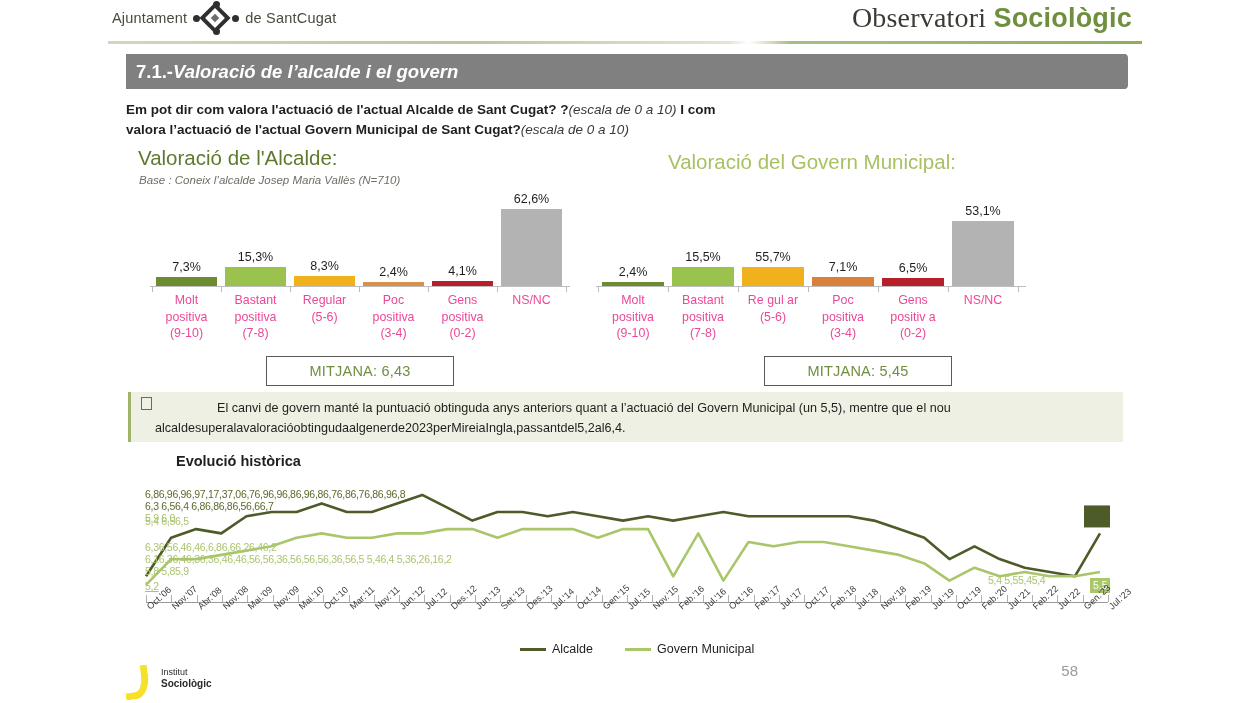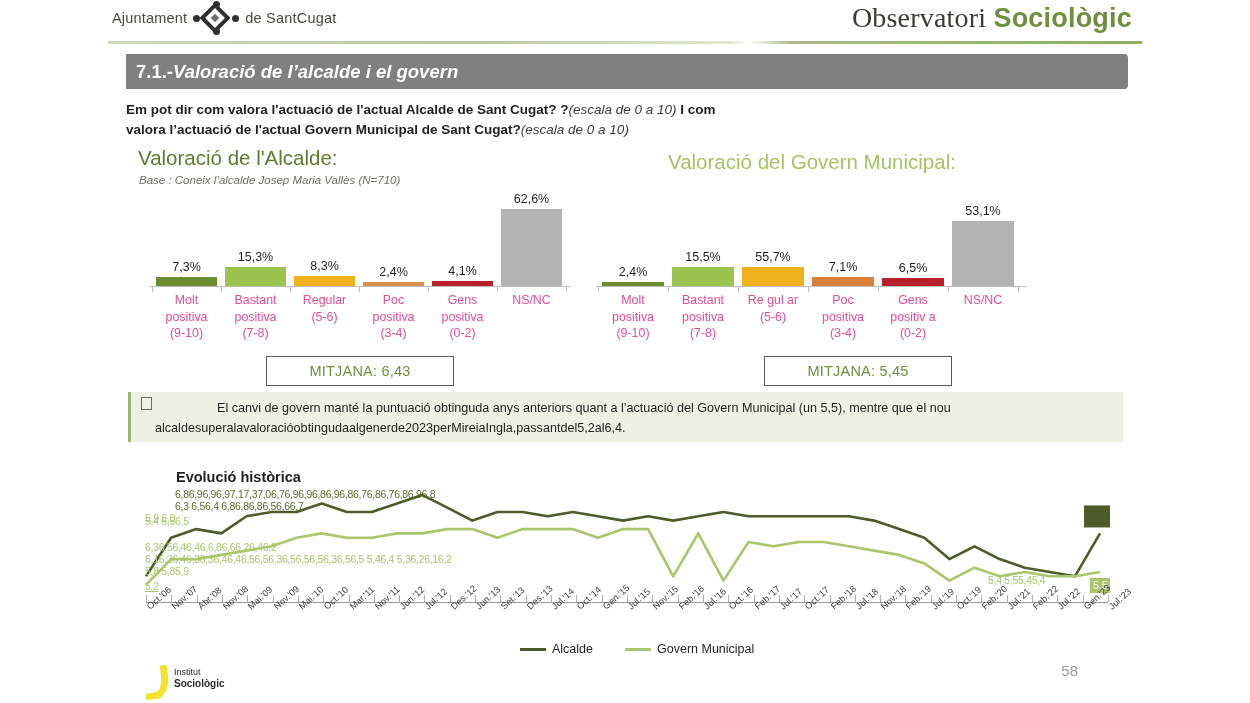--- a/index.html
+++ b/index.html
@@ -78,42 +78,42 @@
 
   
   .callout{position:absolute;left:128px;top:392px;width:992px;height:50px;
      background:#edf0e2;border-left:3px solid #9fb36a;}
   .callout .sq{position:absolute;left:10px;top:5px;width:9px;height:11px;border:1px solid #6b6b5e;}
   .callout p{margin:0;position:absolute;left:24px;top:6px;right:8px;font-size:12.6px;
      line-height:1.6;color:#1f1f1f;}
   .callout .ind{display:inline-block;width:62px;}
 
   
-  .evo-title{position:absolute;left:176px;top:453px;font-size:14.5px;font-weight:bold;color:#1f1f1f;margin-top:16px;}
+  .evo-title{position:absolute;left:176px;top:453px;font-size:14.5px;font-weight:bold;color:#1f1f1f;}
   .evo{position:absolute;left:140px;top:482px;width:970px;height:180px;}
   .evo svg{display:block;}
 
   .lbl-row{position:absolute;white-space:nowrap;font-size:10.5px;letter-spacing:-0.3px;}
-  .lbl-dark{color:#5a6b2c;margin-left:30px;}
+  .lbl-dark{color:#5a6b2c;}
   .lbl-light{color:#aac46f;}
 
   .xaxis{position:absolute;left:146px;top:602px;width:962px;height:1px;background:#9a9a9a;}
   .xticks{position:absolute;left:146px;top:595px;width:962px;height:8px;}
   .xtick{position:absolute;top:0;width:1px;height:7px;background:#b0b0b0;}
   .xlabels{position:absolute;left:146px;top:604px;width:962px;height:36px;}
   .xlab{position:absolute;top:0;font-size:9.2px;color:#3a3a3a;white-space:nowrap;
      transform:rotate(-42deg);transform-origin:left top;}
 
   .legend{position:absolute;left:520px;top:640px;width:260px;height:18px;
      display:flex;align-items:center;gap:32px;font-size:12.5px;color:#1f1f1f;}
   .legend .item{display:flex;align-items:center;gap:6px;}
   .legend .swatch{display:inline-block;width:26px;height:3px;}
 
   
-  .footer-logo{position:absolute;left:144px;top:666px;display:flex;align-items:center;gap:12px;}
+  .footer-logo{position:absolute;left:124px;top:666px;display:flex;align-items:center;gap:19px;}
   .banana{width:18px;height:26px;position:relative;}
   .banana::before{content:"";position:absolute;left:0;top:0;width:18px;height:26px;
      border-right:7px solid #f5e12a;border-bottom:7px solid #f5e12a;
      border-radius:0 0 60% 0/0 0 70% 0;transform:rotate(-8deg);}
   .footer-logo .ft{font-size:9px;line-height:1.25;color:#2a2a2a;}
   .footer-logo .ft b{font-size:10px;}
   .pagenum{position:absolute;right:172px;top:662px;font-size:15px;color:#9a9a9a;}
 </style>
 </head>
 <body>

